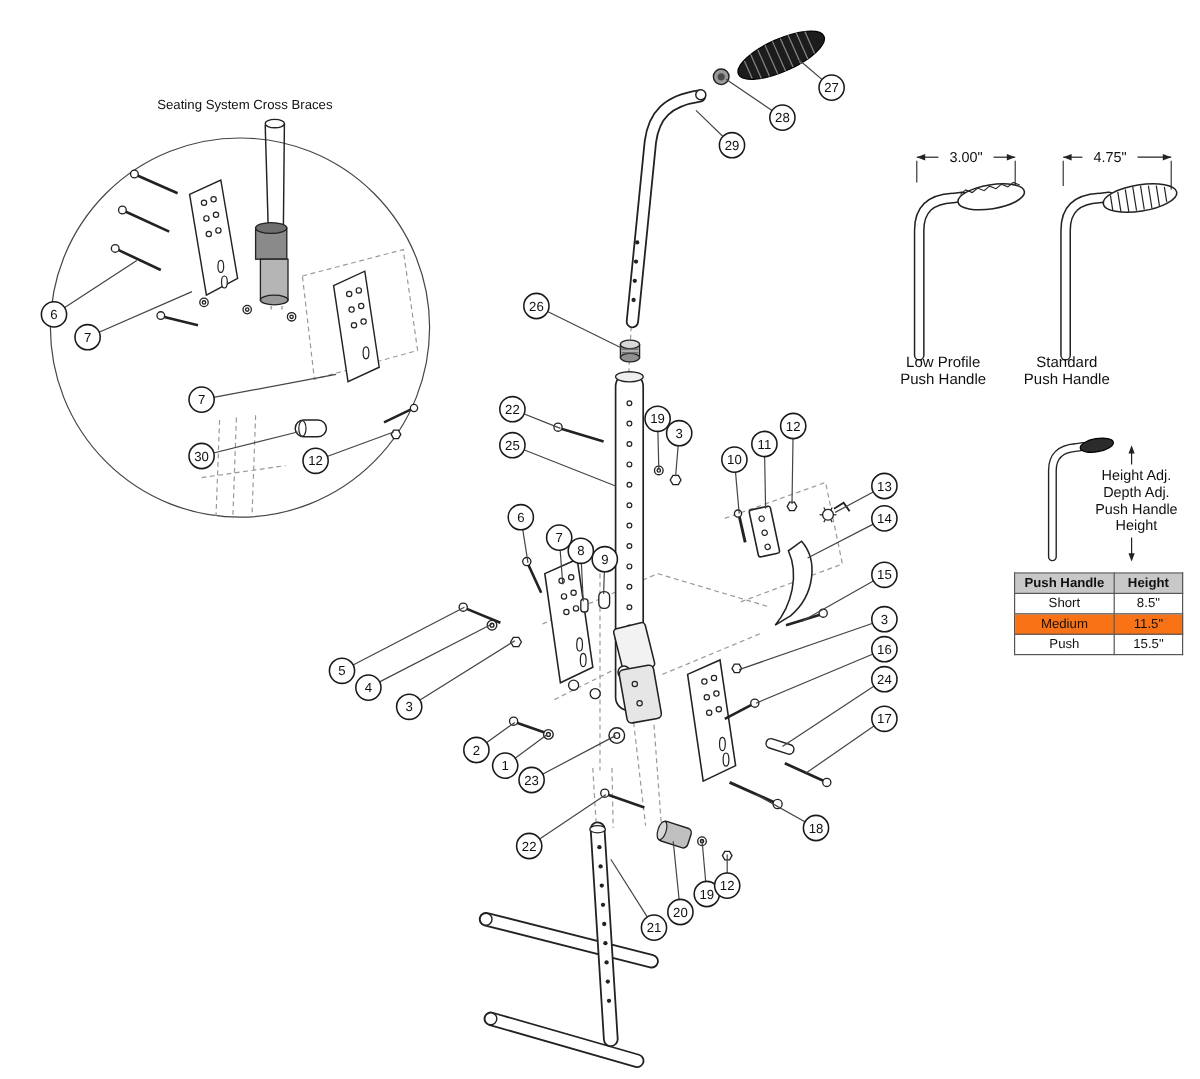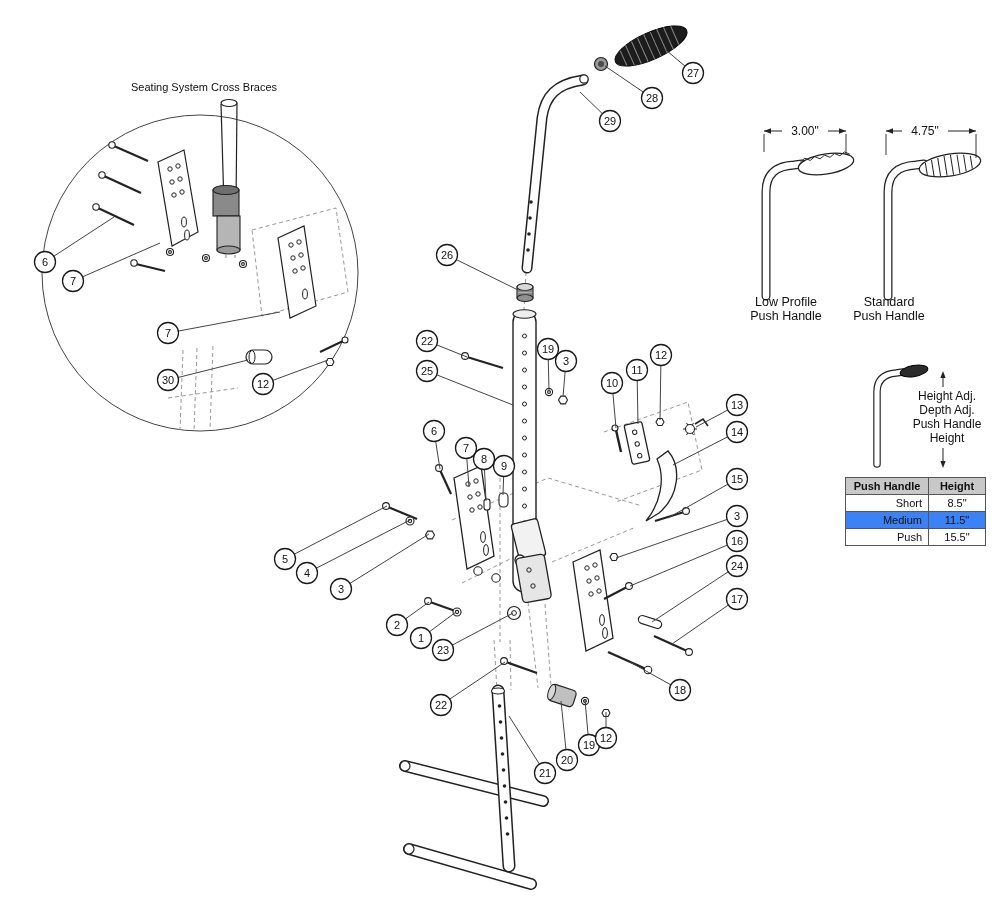--- a/index.html
+++ b/index.html
@@ -7,23 +7,23 @@
   svg.art{position:absolute;left:0;top:0;}
   .leader{stroke:#444;stroke-width:1;fill:none;}
   .balloon{fill:#fff;stroke:#1a1a1a;stroke-width:1.3;}
   .balloon-num{font:11px "Liberation Sans",sans-serif;text-anchor:middle;fill:#111;stroke:none;}
   .fig-label{font:12.5px "Liberation Sans",sans-serif;text-anchor:middle;fill:#111;stroke:none;}
   .dim-text{font:12px "Liberation Sans",sans-serif;text-anchor:middle;fill:#111;stroke:none;}
   .inset-title{font:11px "Liberation Sans",sans-serif;fill:#111;stroke:none;}
   .spec-table{position:absolute;left:845px;top:477px;border-collapse:collapse;font:11px "Liberation Sans",sans-serif;color:#111;background:#fff;}
   .spec-table th,.spec-table td{border:1px solid #555;padding:2px 6px;height:12px;}
   .spec-table th{background:#c8c8c8;font-weight:bold;text-align:center;}
-  .spec-table td:first-child{width:70px;text-align:right;}
+  .spec-table td:first-child{width:70px;text-align:center;}
   .spec-table td:last-child{width:44px;text-align:center;}
-  .spec-table tbody tr:nth-child(2){background:#3b82f6;}
+  .spec-table tbody tr:nth-child(2){background:#f97316;}
 </style>
 </head>
 <body>
 
 <div class="canvas">
 <svg class="art" width="1000" height="899" viewBox="0 0 1000 899">
 
   <text class="inset-title" x="131" y="91">Seating System Cross Braces</text>
 
   <g stroke="#222" fill="none" stroke-width="1.2">

